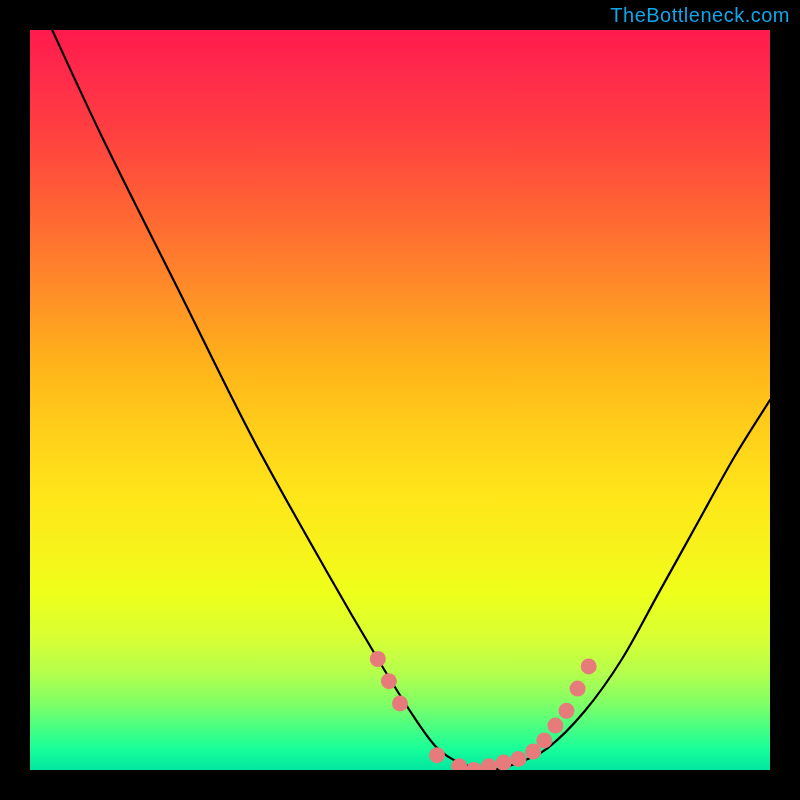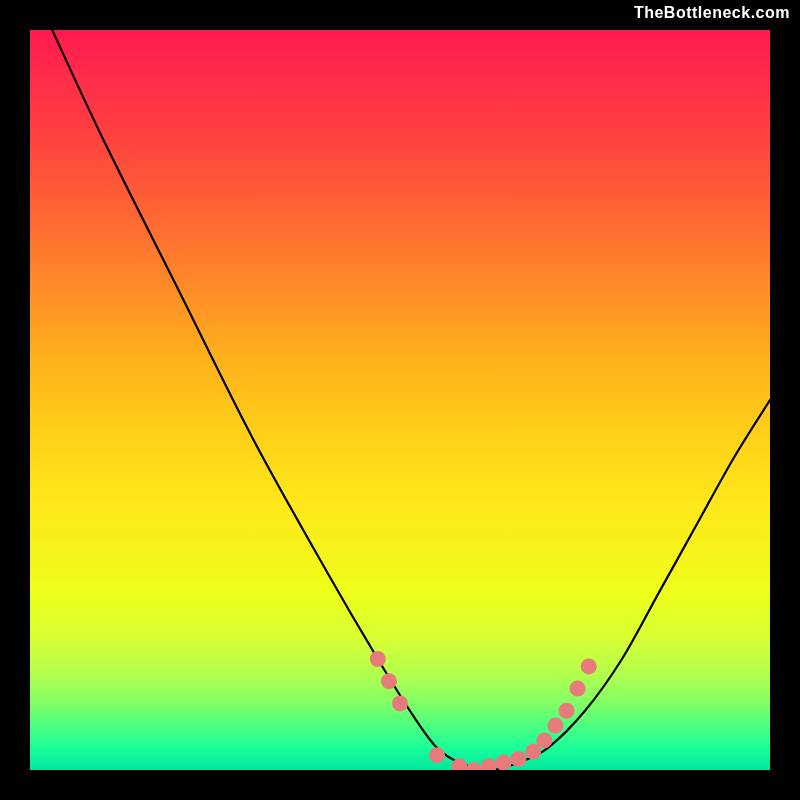--- a/index.html
+++ b/index.html
@@ -14,23 +14,23 @@
   .frame {
     position: relative;
     width: 800px;
     height: 800px;
     background: #000;
   }
   .watermark {
     position: absolute;
     top: 4px;
     right: 10px;
-    color: #ffffff;
-    font-size: 16px;
-    font-weight: 700;
+    color: #0ea5e9;
+    font-size: 20px;
+    font-weight: 400;
     letter-spacing: 0.5px;
     z-index: 10;
     user-select: none;
   }
   .plot-area {
     position: absolute;
     left: 30px;
     top: 30px;
     width: 740px;
     height: 740px;

